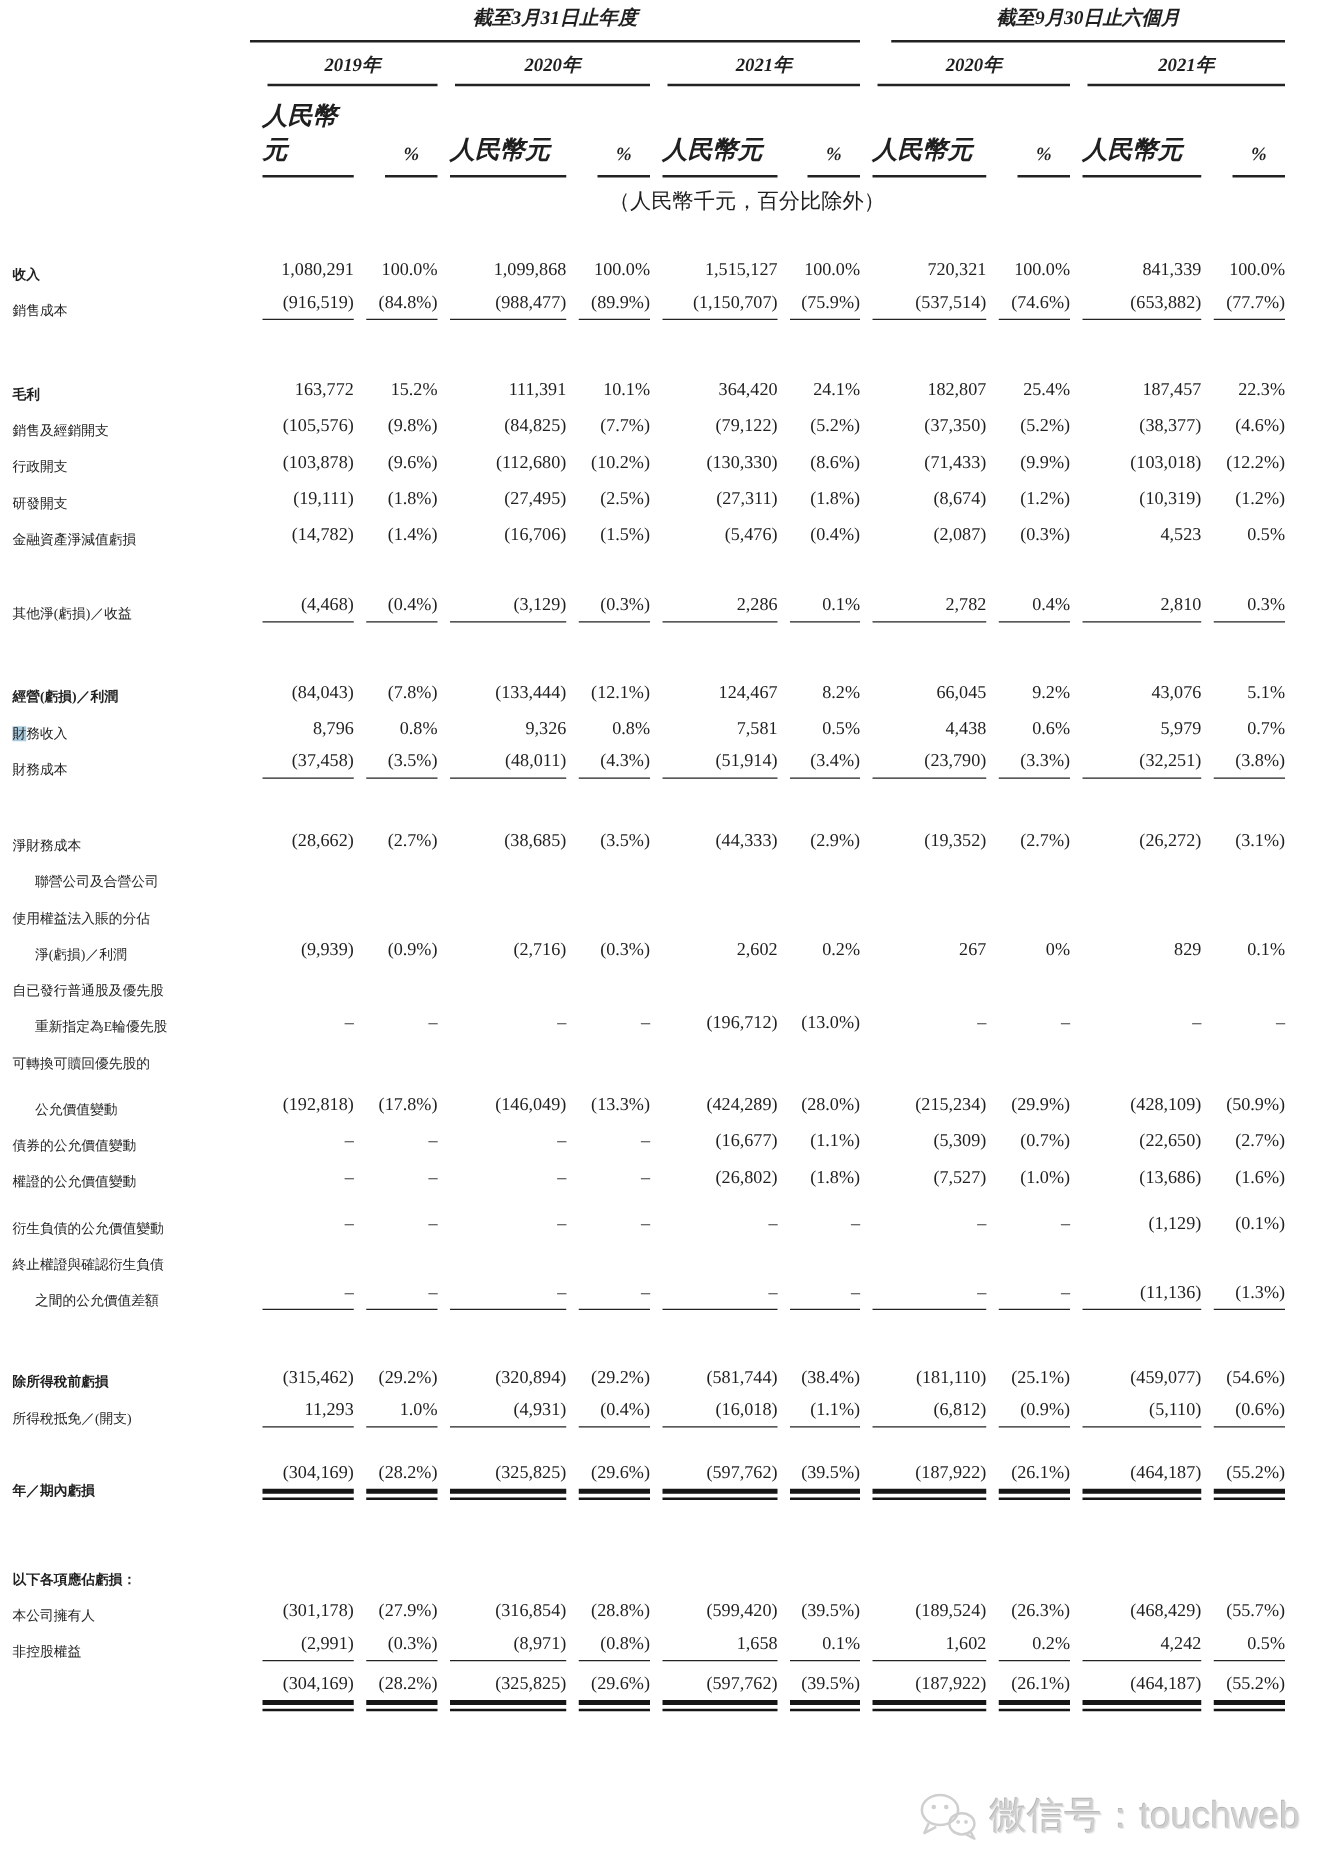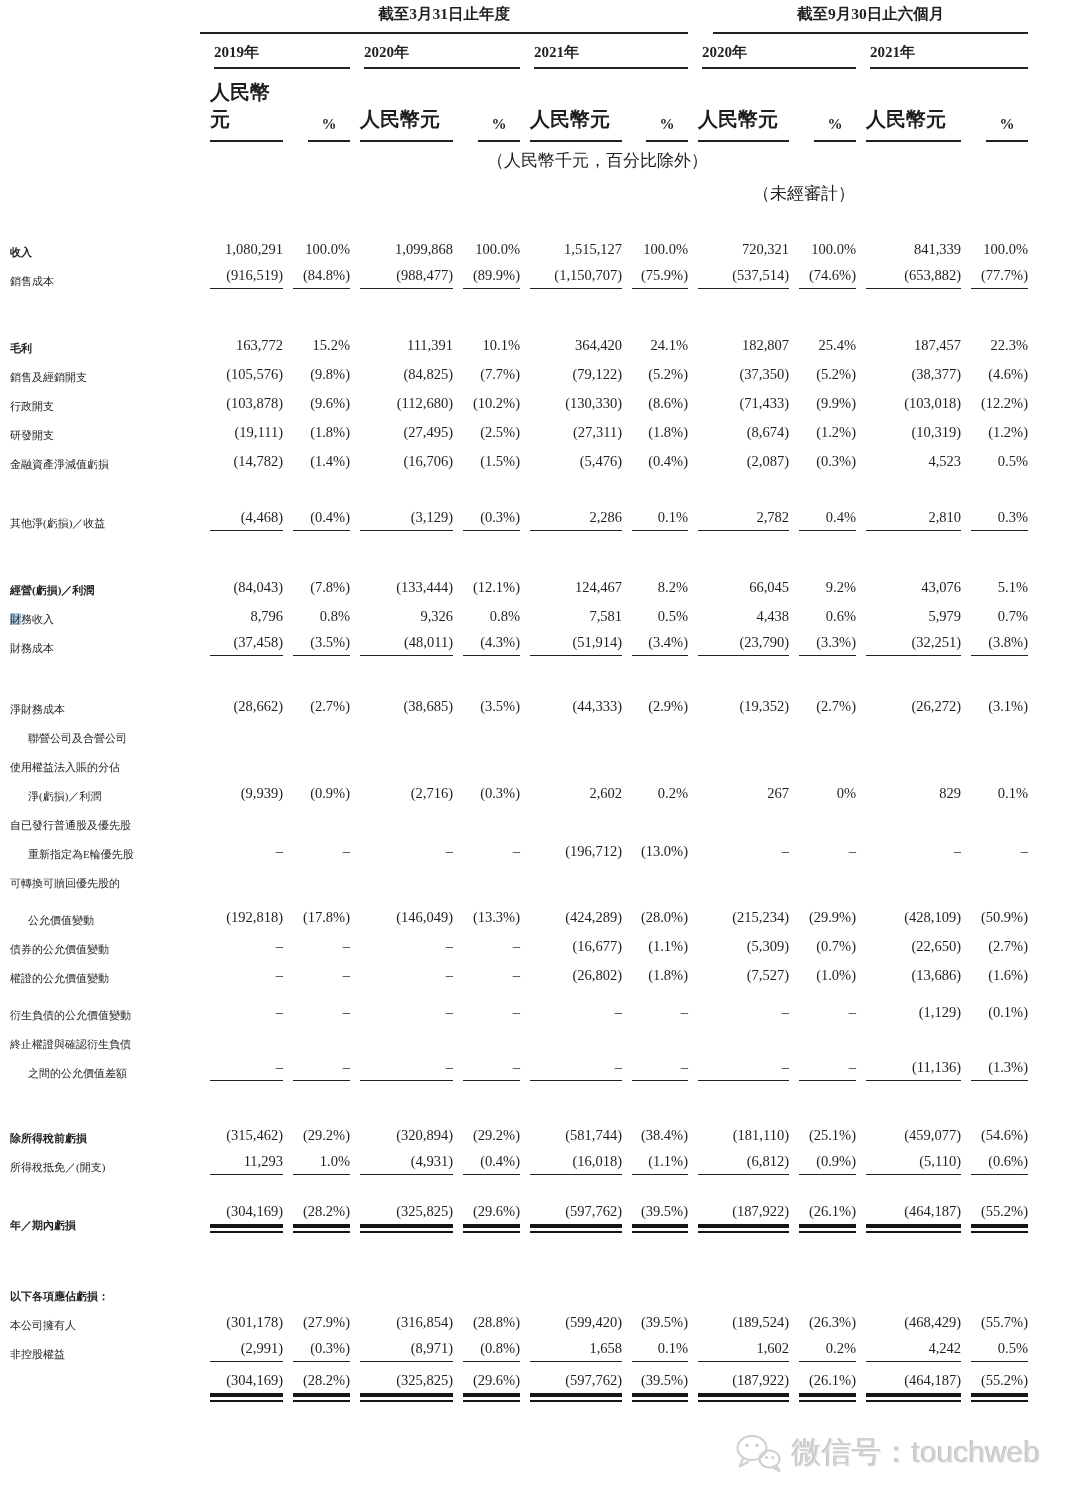--- a/index.html
+++ b/index.html
@@ -3,27 +3,27 @@
 <meta charset="utf-8">
 <style>
   html,body{margin:0;padding:0;}
   body{
     width:1066px;height:1501px;background:#ffffff;position:relative;overflow:hidden;
     font-family:"Liberation Serif","DejaVu Serif",serif;color:#1f1f1f;
   }
   table{border-collapse:collapse;table-layout:fixed;width:1066px;}
   th,td{padding:0;font-weight:normal;vertical-align:bottom;}
   
-  thead th{vertical-align:bottom;}
+  thead th{vertical-align:bottom;font-style:italic;}
   .grp-line{display:block;border-bottom:2.5px solid #222;padding-bottom:7px;
             font-weight:bold;text-align:center;font-size:15.5px;padding-top:4px;}
   th.g2{padding-left:25px;}
   .yr-cell{padding-left:14px;}
   .yr-line{display:block;border-bottom:2px solid #222;padding:9px 0 5px 0;
-           font-weight:bold;text-align:left;font-size:15px;}
+           font-weight:bold;text-align:center;font-size:15px;}
   th.unit{padding-left:10px;}
   .uline{display:block;border-bottom:2px solid #222;padding:10px 0 7px 0;
          text-align:left;font-weight:bold;font-size:20px;}
   .pline{display:block;width:42px;margin-left:auto;border-bottom:2px solid #222;
          padding:10px 0 7px 0;text-align:center;font-weight:bold;font-size:15px;}
   .note-row td{text-align:right;font-size:17px;vertical-align:bottom;}
   .note1 td{padding-right:358px;height:30px;}
   .note2 td{padding-right:211px;height:33px;}
   .head-gap td{height:26px;}
   
@@ -121,23 +121,20 @@
           <span class="uline">人民幣元</span>
         </th>
       <th>
           <span class="pline">%</span>
         </th>
       <th></th>
     </tr>
     <tr class="note-row note1">
       <td colspan="12">（人民幣千元，百分比除外）</td>
     </tr>
-    <tr class="note-row note2">
-      <td colspan="12">（未經審計）</td>
-    </tr>
     <tr class="head-gap">
         <td colspan="12"></td>
       </tr>
   </thead>
   <tbody>
   <tr>
         <td class="lab b">收入</td>
         <td class="num">
           <div class="val">1,080,291</div>
         </td>

